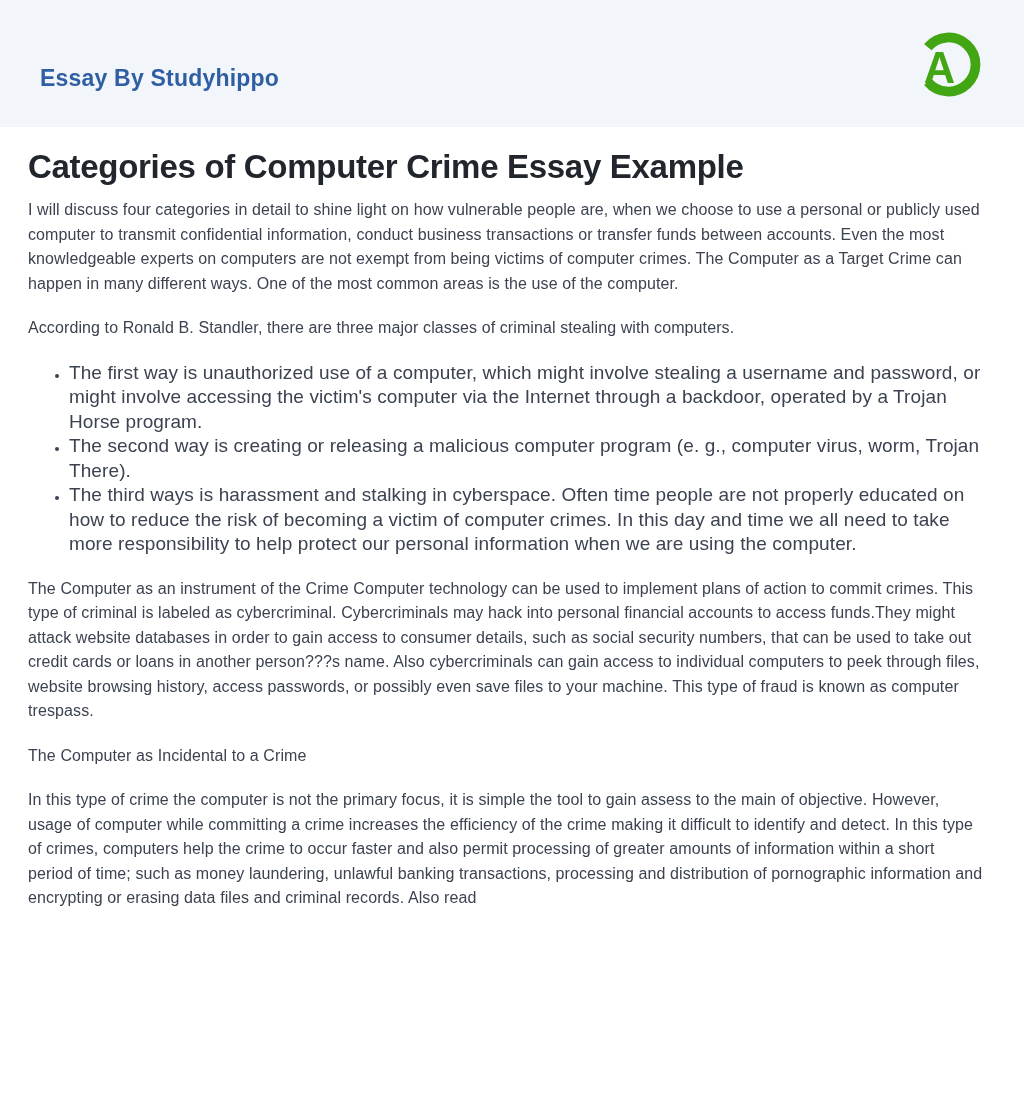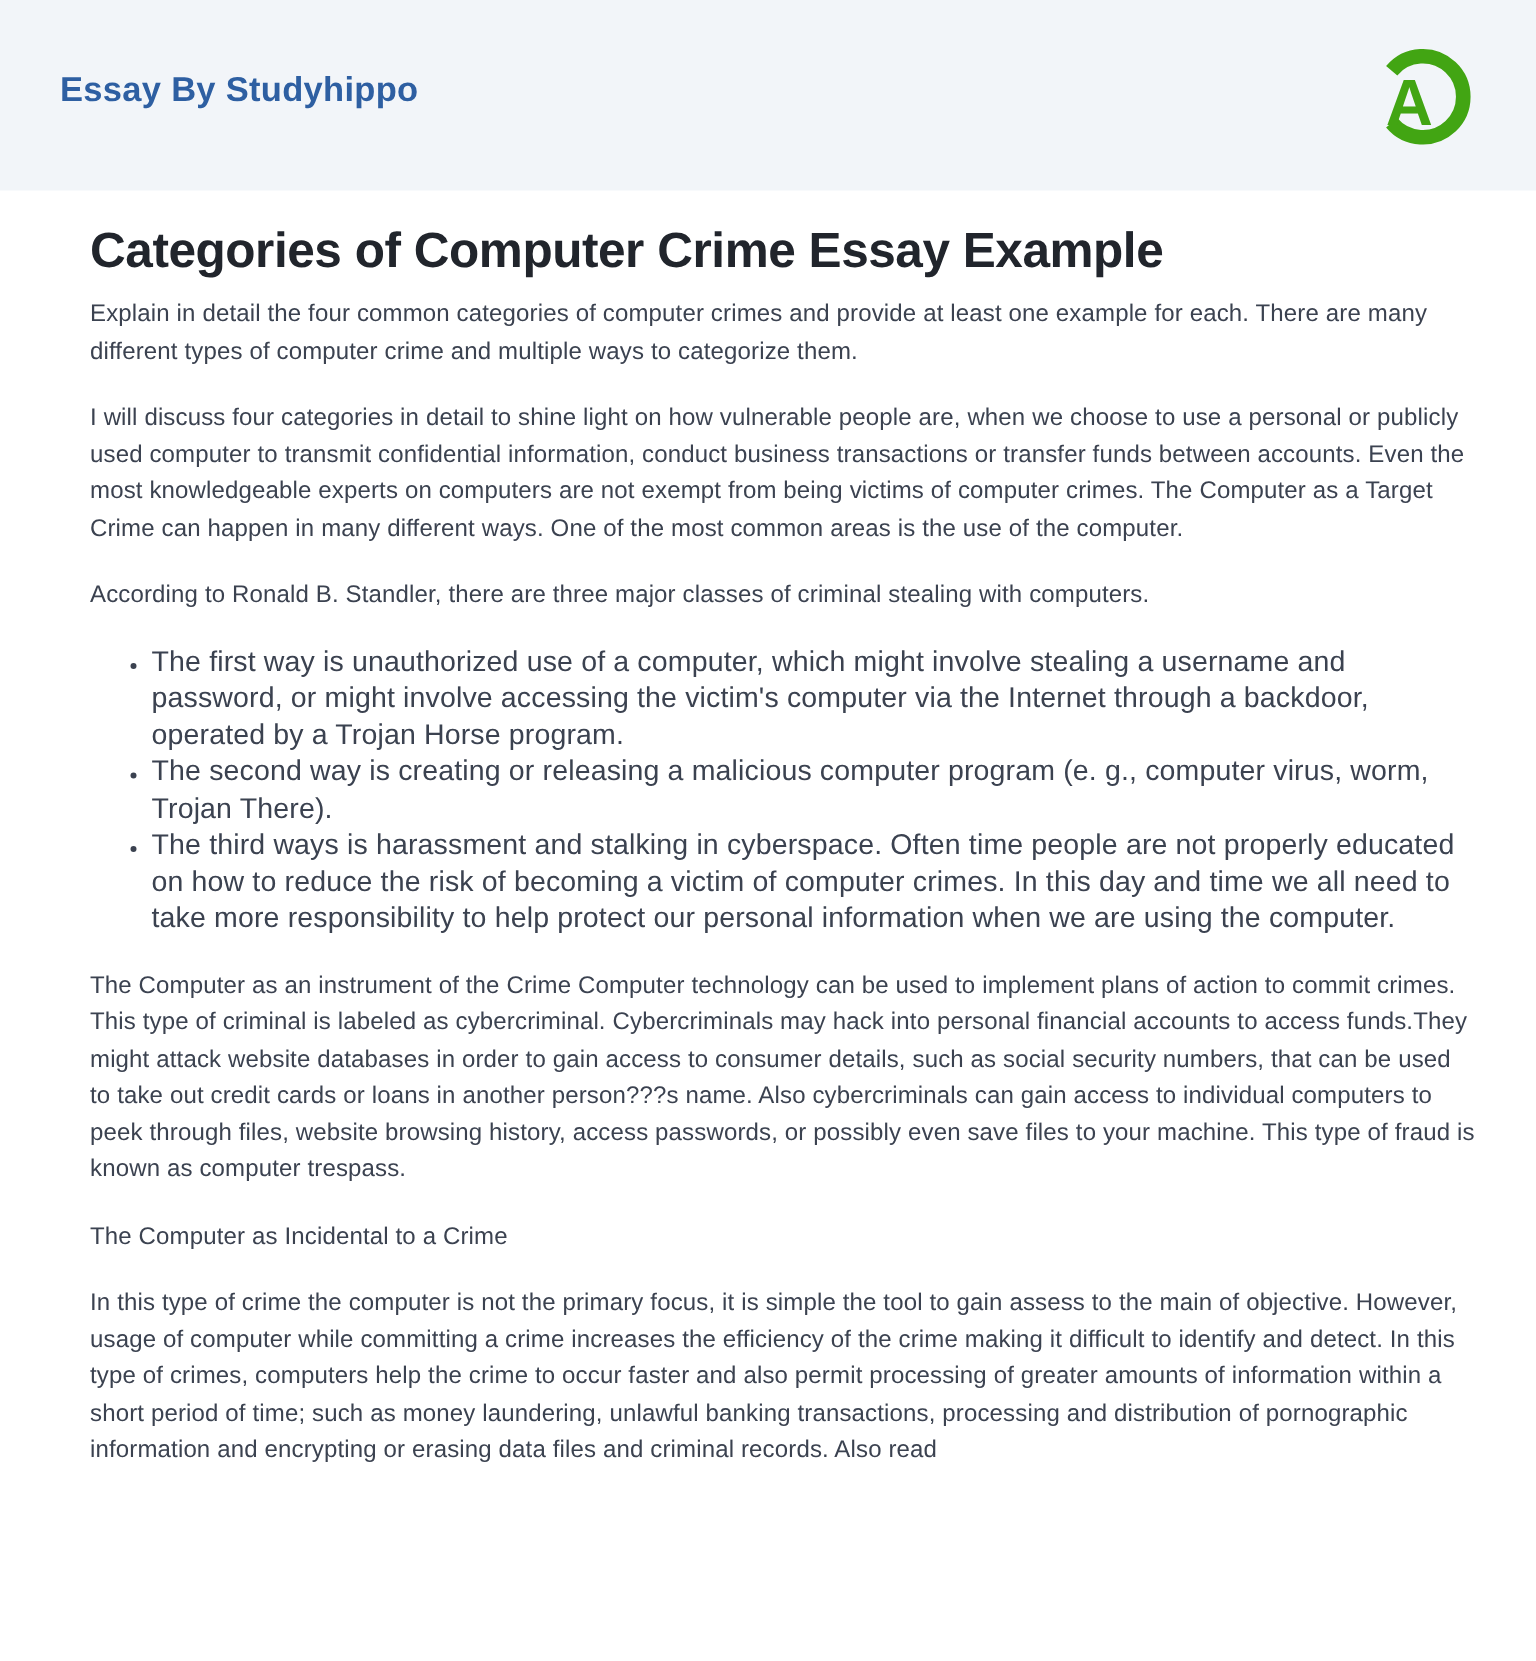--- a/index.html
+++ b/index.html
@@ -13,41 +13,41 @@
     width: 1024px;
     min-height: 1107px;
     background: #ffffff;
     margin: 0 auto;
   }
   .header {
     background: var(--header-bg, #f2f5f9);
     padding: 27px 38px 25px 40px;
     display: flex;
     justify-content: space-between;
-    align-items: center;
+    align-items: flex-end;
   }
   .header-text { display: flex; flex-direction: column; }
   .site-title {
     color: var(--accent-blue, #2e5fa2);
     font-size: 23px;
     line-height: 27px;
     font-weight: bold;
     margin: 0 0 10px 0;
     letter-spacing: 0.2px;
   }
   .site-url {
     color: var(--accent-blue, #2e5fa2);
     font-size: 17.5px;
     line-height: 21px;
     text-decoration: none;
     letter-spacing: 0.1px;
   }
   .logo { width: 75px; height: 75px; display: block; }
   .content {
-    padding: 20px 40px 0 60px;
+    padding: 20px 40px 0 28px;
   }
   .article-title {
     color: var(--heading-text, #21252c);
     font-size: 33px;
     line-height: 40px;
     font-weight: bold;
     letter-spacing: -0.3px;
     margin: 0 0 11px 0;
   }
   .content p {
@@ -83,21 +83,20 @@
       <svg class="logo" viewBox="0 0 100 100" xmlns="http://www.w3.org/2000/svg" aria-hidden="true">
         <path d="M 22.4 26.9 A 36 36 0 1 1 22.4 73.1" fill="none" stroke="var(--logo-green, #42a513)" stroke-width="13" stroke-linecap="butt"></path>
         <text x="38" y="75" text-anchor="middle" font-family="Liberation Sans, sans-serif" font-size="58" font-weight="bold" fill="var(--logo-green, #42a513)">A</text>
       </svg>
     </div>
   </header>
 
   <main class="content">
     <h1 class="article-title">Categories of Computer Crime Essay Example</h1>
 
-    <p>Explain in detail the four common categories of computer crimes and provide at least one example for each. There are many different types of computer crime and multiple ways to categorize them.</p>
 
     <p>I will discuss four categories in detail to shine light on how vulnerable people are, when we choose to use a personal or publicly used computer to transmit confidential information, conduct business transactions or transfer funds between accounts. Even the most knowledgeable experts on computers are not exempt from being victims of computer crimes. The Computer as a Target Crime can happen in many different ways. One of the most common areas is the use of the computer.</p>
 
     <p>According to Ronald B. Standler, there are three major classes of criminal stealing with computers.</p>
 
     <ul>
       <li>The first way is unauthorized use of a computer, which might involve stealing a username and password, or might involve accessing the victim's computer via the Internet through a backdoor, operated by a Trojan Horse program.</li>
       <li>The second way is creating or releasing a malicious computer program (e. g., computer virus, worm, Trojan There).</li>
       <li>The third ways is harassment and stalking in cyberspace. Often time people are not properly educated on how to reduce the risk of becoming a victim of computer crimes. In this day and time we all need to take more responsibility to help protect our personal information when we are using the computer.</li>
     </ul>

